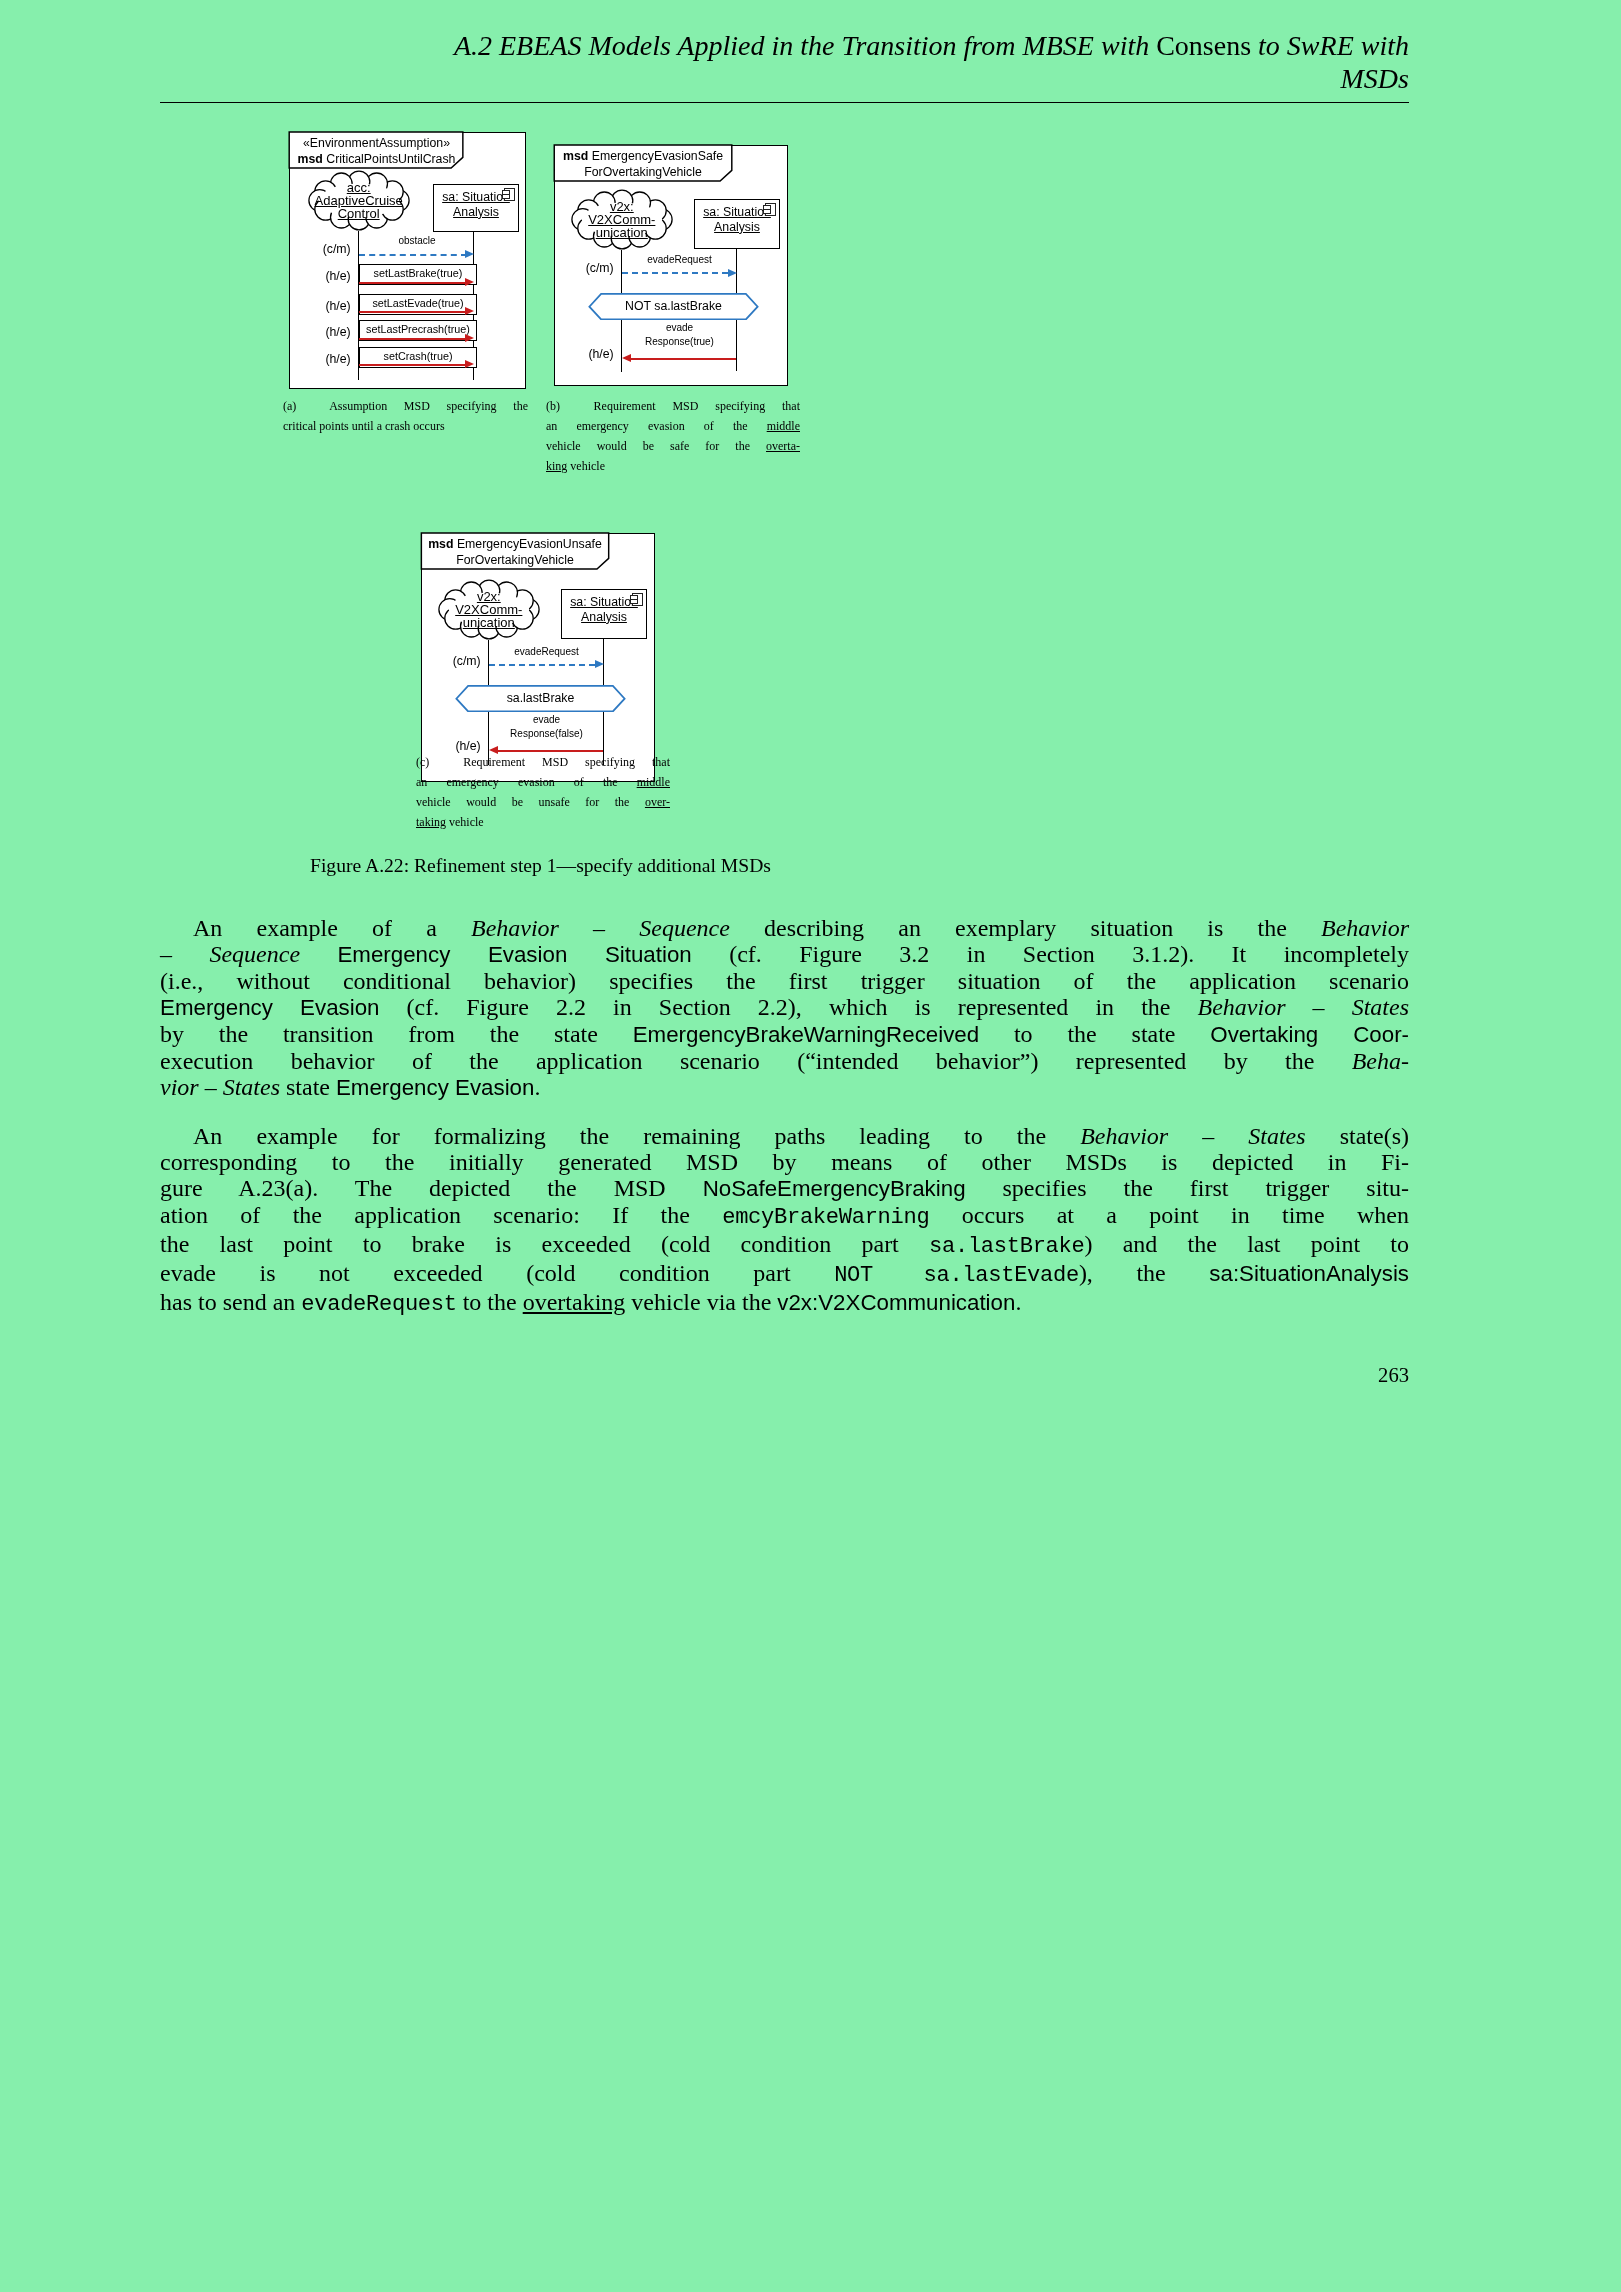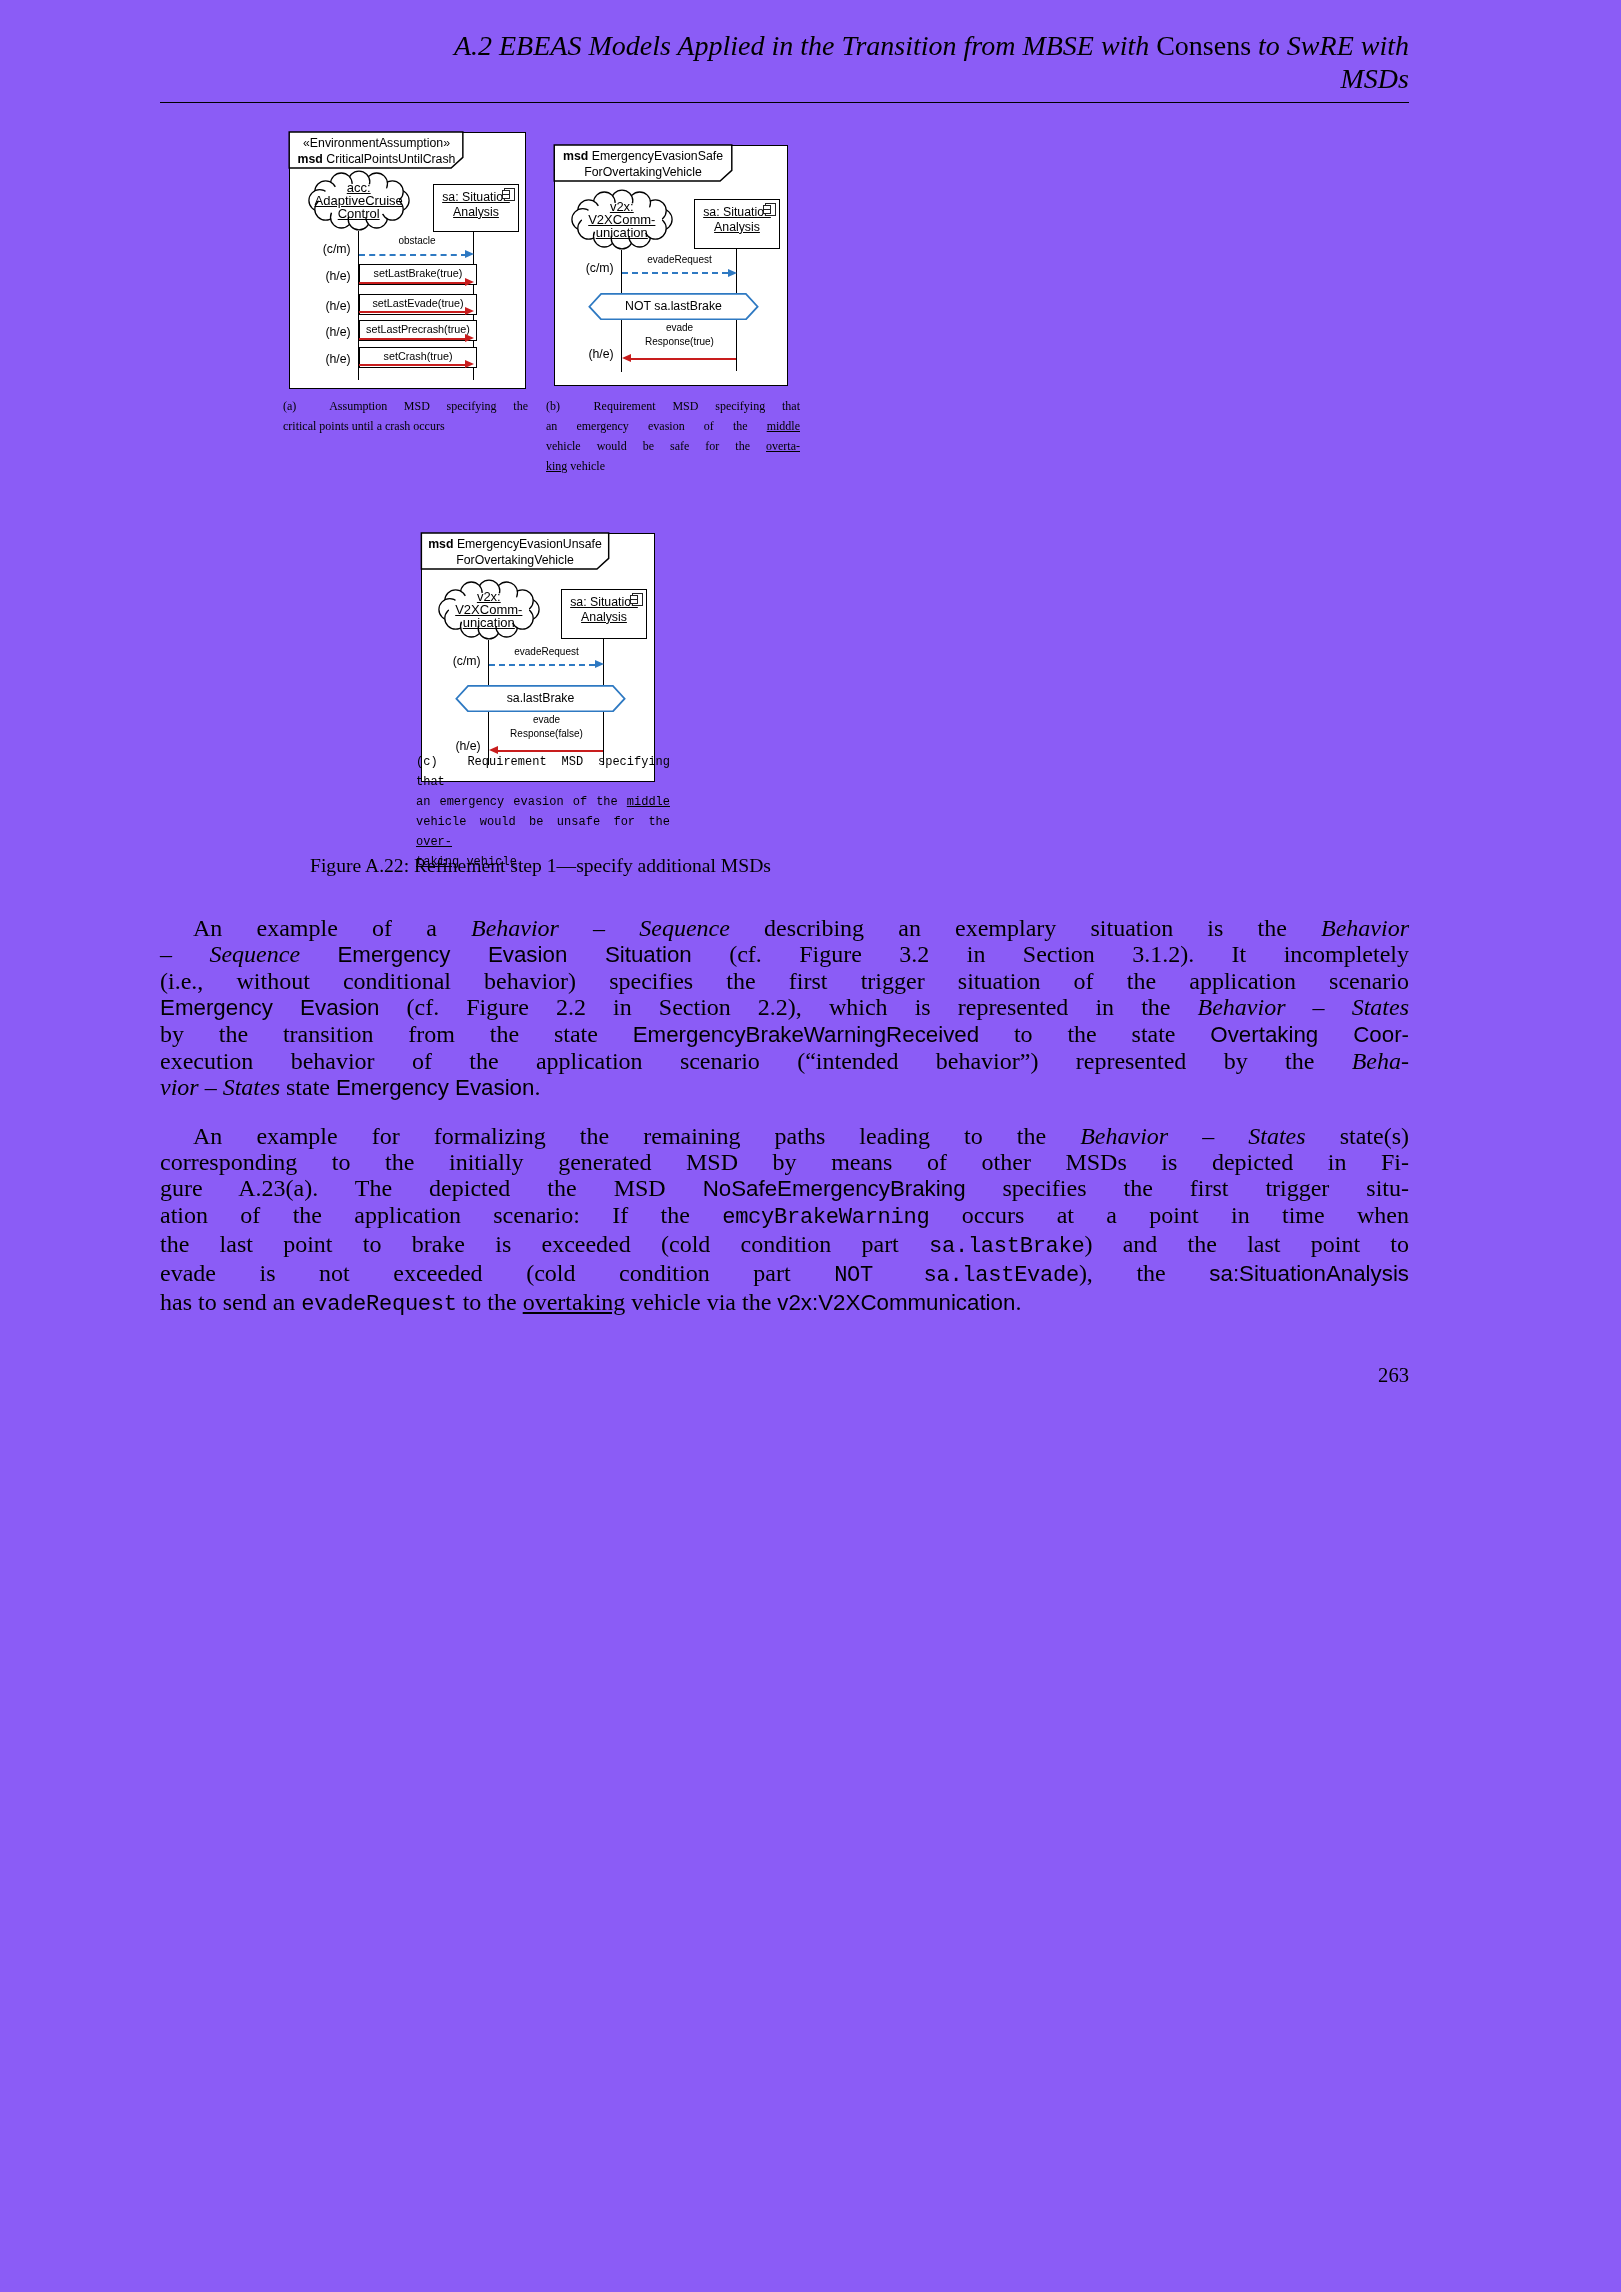--- a/index.html
+++ b/index.html
@@ -1,16 +1,16 @@
 <!DOCTYPE html>
 <html style="--blue: #2e79c2; --red: #c81d1d;"><head>
 <meta charset="utf-8">
 <style>
   html,body{margin:0;padding:0;background:#fff;}
-  .page{position:relative;width:1621px;height:2293px;background:#8b5cf6;color:#000;
+  .page{position:relative;width:1621px;height:2293px;background:#86efac;color:#000;
         font-family:"Liberation Serif",serif;overflow:hidden;}
 
   
   #header{position:absolute;left:160px;top:29px;width:1249px;font-size:28px;line-height:33px;}
   #header .tl{text-align:right;text-align-last:right;}
   #header-rule{position:absolute;left:160px;top:102px;width:1249px;border-top:1.8px solid #000;}
 
   
   .seg-r{font-style:normal;}
   .seg-i{font-style:italic;}
@@ -59,21 +59,21 @@
   .tick{position:absolute;width:0;height:10.8px;border-left:1.6px solid #000;}
 
   #fig-a{left:289px;top:132px;width:235px;height:255px;}
   #fig-b{left:554px;top:145px;width:232px;height:239px;}
   #fig-c{left:421px;top:495px;width:232px;height:247px;margin-top:38px;}
 
   
   .caption{position:absolute;font-size:12px;line-height:20px;}
   #cap-a{left:283px;top:396px;width:245px;}
   #cap-b{left:546px;top:396px;width:254px;}
-  #cap-c{left:416px;top:752px;width:254px;font-family:Liberation Mono, monospace;}
+  #cap-c{left:416px;top:752px;width:254px;}
   #figure-caption{position:absolute;left:160px;top:855px;width:761px;text-align:center;font-size:19.6px;}
 
   
   .body-par{position:absolute;left:160px;width:1249px;font-size:24px;line-height:26px;}
   #para1{top:915px;}
   #para2{top:1123px;}
   #page-number{position:absolute;left:160px;top:1364px;width:1249px;text-align:right;font-size:20.6px;}
 </style>
 </head>
 <body>

